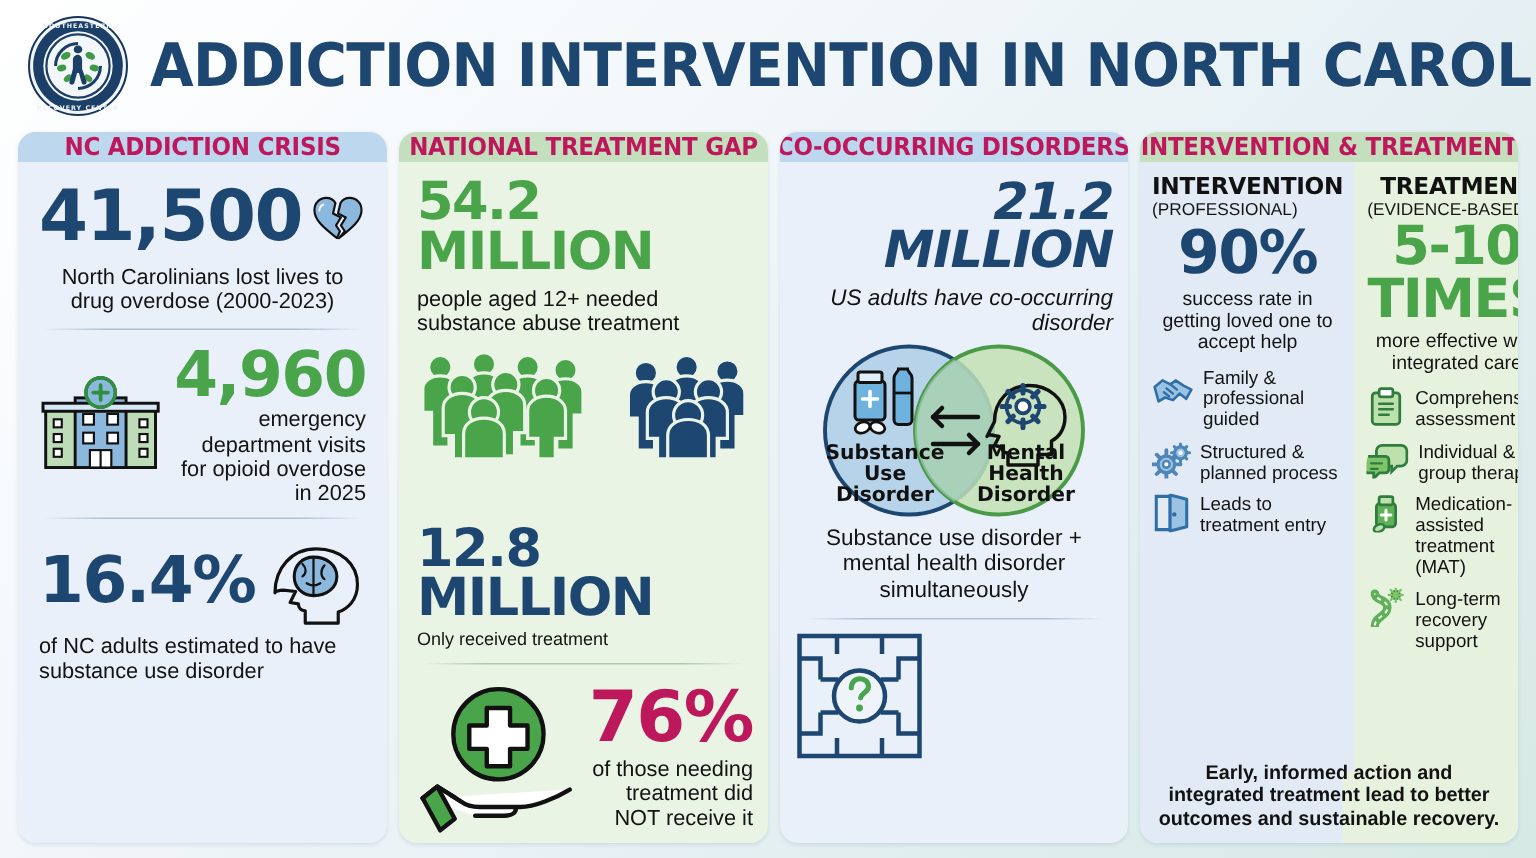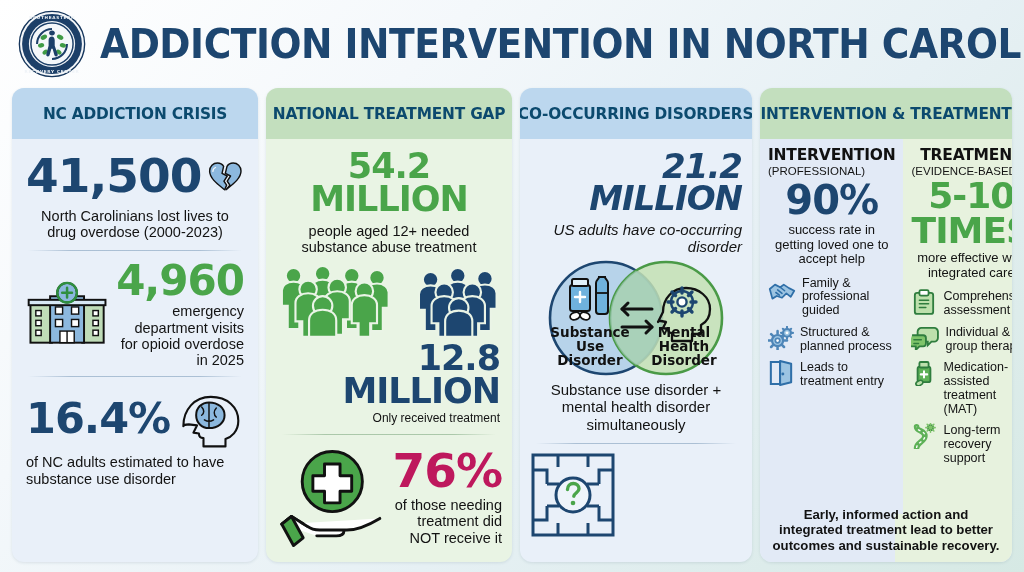--- a/index.html
+++ b/index.html
@@ -48,27 +48,27 @@
     display: flex;
     flex-direction: column;
     box-shadow: 0 1px 3px rgba(40,70,100,.12);
   }
   .col1 { flex: 0 0 246px; background: #e9f0f9; }
   .col2 { flex: 0 0 246px; background: #e9f4e4; }
   .col3 { flex: 0 0 232px; background: #e9f0f9; }
   .col4 { flex: 1 1 auto; background: #e9f0f9; }
 
   .colhead {
-    height: 51px;
-    display: flex; align-items: center; justify-content: center;
+    height: 20px;
+    display: flex; align-items: flex-start; justify-content: center;
     font-family: "DejaVu Sans", sans-serif;
     font-weight: 700;
     font-size: 16.5px;
     letter-spacing: -0.2px;
-    color: #0c4a6e;
+    color: #be185d;
     text-transform: uppercase;
     transform-origin: center;
   }
   .colhead span { transform: scaleX(0.93); display: inline-block; white-space: nowrap; }
   .head-blue { background: #bcd7ee; }
   .head-green { background: #c3dfbe; }
 
   .colbody { flex: 1 1 auto; position: relative; }
 
   
@@ -105,25 +105,25 @@
   .c1-b1 .bignum { font-size: 47px; }
   .c1-b1 .cap { margin-top: 7px; text-align: center; font-size: 14.5px; }
   .c1-b2 { padding: 10px 14px 8px; display: flex; align-items: center; gap: 8px; }
   .c1-b2 .bignum { font-size: 42px; text-align: right; }
   .c1-b2 .cap { text-align: right; margin-top: 2px; }
   .c1-b3 { padding: 10px 14px; }
   .c1-b3 .bignum { font-size: 43px; }
   .c1-b3 .cap { margin-top: 5px; }
 
   
-  .c2-b1 { padding: 11px 12px 0; text-align: center; }
+  .c2-b1 { padding: 11px 12px 0; text-align: left; }
   .c2-b1 .bignum { font-size: 35px; }
   .c2-b1 .cap { margin-top: 6px; font-size: 14.5px; line-height: 1.15; }
   .people { display: flex; justify-content: center; align-items: flex-end; gap: 24px; margin-top: 6px; }
-  .c2-b2 { padding: 4px 12px 0; text-align: right; }
+  .c2-b2 { padding: 4px 12px 0; text-align: left; margin-top: 39px; }
   .c2-b2 .bignum { font-size: 35px; }
   .c2-b2 .cap { margin-top: 4px; font-size: 12px; }
   .c2-b3 { padding: 8px 10px 0; display: flex; align-items: center; gap: 2px; }
   .c2-b3 .bignum { font-size: 47px; }
   .c2-b3 .cap { text-align: right; line-height: 1.13; margin-top: 3px; }
 
   
   .c3-b1 { padding: 11px 10px 0; text-align: right; font-style: italic; }
   .c3-b1 .bignum { font-size: 34px; }
   .c3-b1 .cap { margin-top: 6px; font-size: 15px; line-height: 1.15; }

